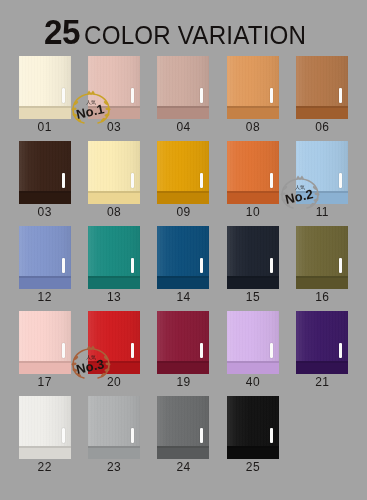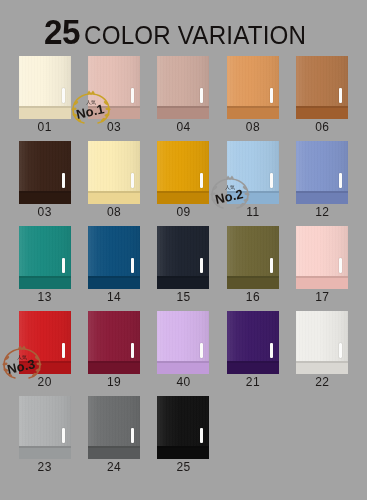--- a/index.html
+++ b/index.html
@@ -254,20 +254,28 @@
       </div>
       <div class="cell">
         <div class="swatch" style="background: rgb(226, 160, 6);">
           <div class="cloth"></div>
           <div class="fringe" style="background: rgb(200, 138, 4);"></div>
           <div class="tag"></div>
         </div>
         <div class="label">09</div>
       </div>
       <div class="cell">
+        <div class="swatch" style="background: rgb(224, 115, 52);">
+          <div class="cloth"></div>
+          <div class="fringe" style="background: rgb(200, 95, 38);"></div>
+          <div class="tag"></div>
+        </div>
+        <div class="label">10</div>
+      </div>
+      <div class="cell">
         <div class="swatch" style="background: rgb(168, 203, 232);">
           <div class="cloth"></div>
           <div class="fringe" style="background: rgb(143, 182, 216);"></div>
           <div class="tag"></div>
         </div>
         <div class="badge">
   <svg viewBox="0 0 44 38" xmlns="http://www.w3.org/2000/svg">
     <g fill="none" stroke="#9a9a9a" stroke-width="1.5" stroke-linecap="round">
       <path d="M20 5 C10 6 4 13 4 21 C4 28 9 33 15 34"></path>
       <path d="M24 5 C34 6 40 13 40 21 C40 28 35 33 29 34"></path>

